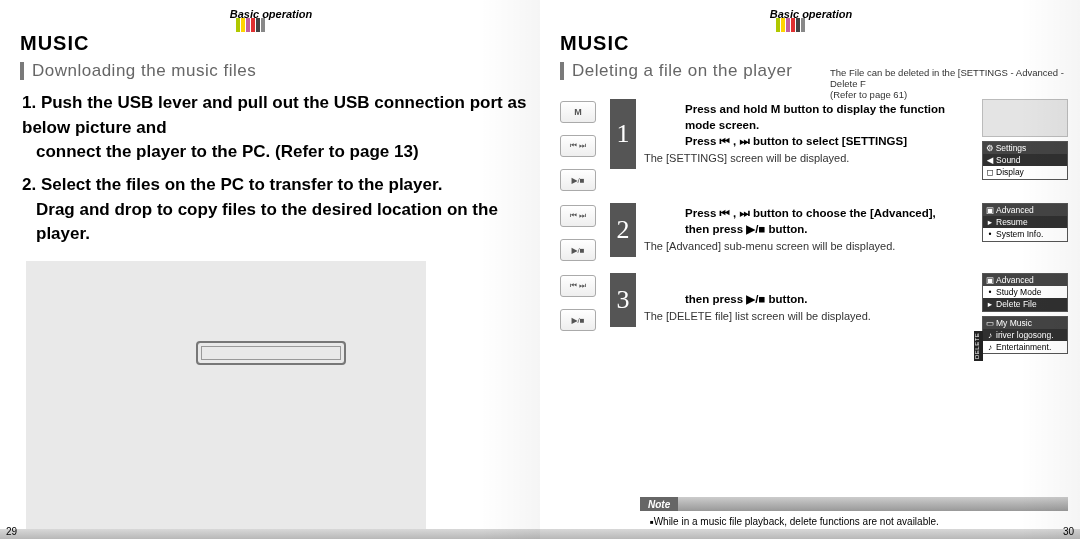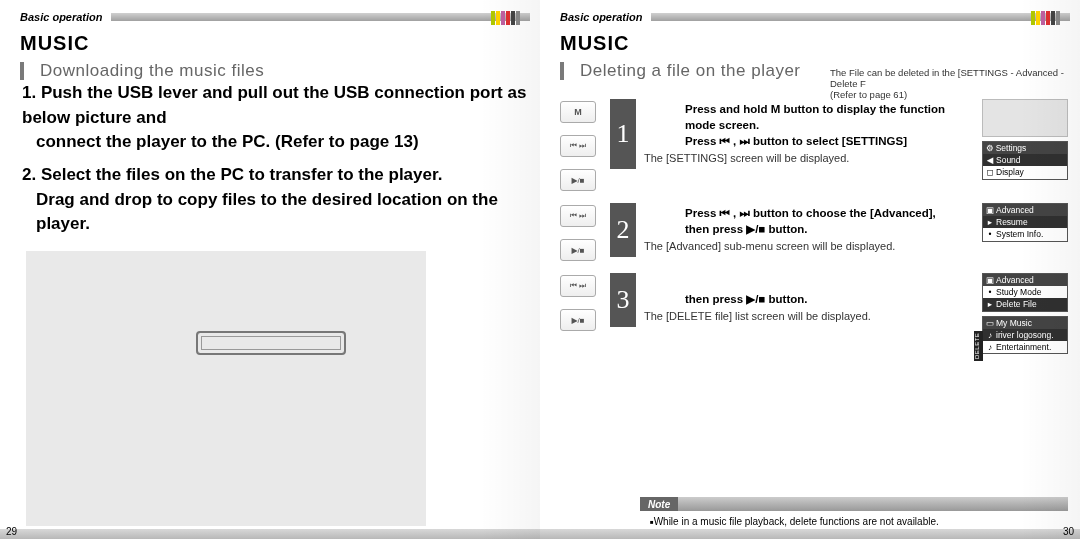--- a/index.html
+++ b/index.html
@@ -22,20 +22,21 @@
   }
   .page-left { left: 0; }
   .page-right { left: 540px; }
 
   
   .header {
     display: flex;
     align-items: center;
     height: 18px;
     margin-bottom: 6px;
+    flex-direction: column;
   }
   .header-title {
     font-style: italic;
     font-weight: bold;
     font-size: 11px;
     color: #000;
     margin-right: 8px;
     white-space: nowrap;
   }
   .header-line {
@@ -63,21 +64,22 @@
     font-family: "Arial Black", Arial, sans-serif;
     font-weight: 900;
     font-size: 20px;
     letter-spacing: 1px;
     margin: 4px 0 6px 0;
   }
 
   .subhead {
     display: flex;
     align-items: baseline;
-    gap: 16px;
+    gap: 8px;
+    margin-bottom: 10px;
   }
   .vbar {
     width: 4px;
     height: 18px;
     background: #7a7a7a;
     align-self: center;
   }
   .subhead-text {
     font-size: 17px;
     letter-spacing: 0.5px;

